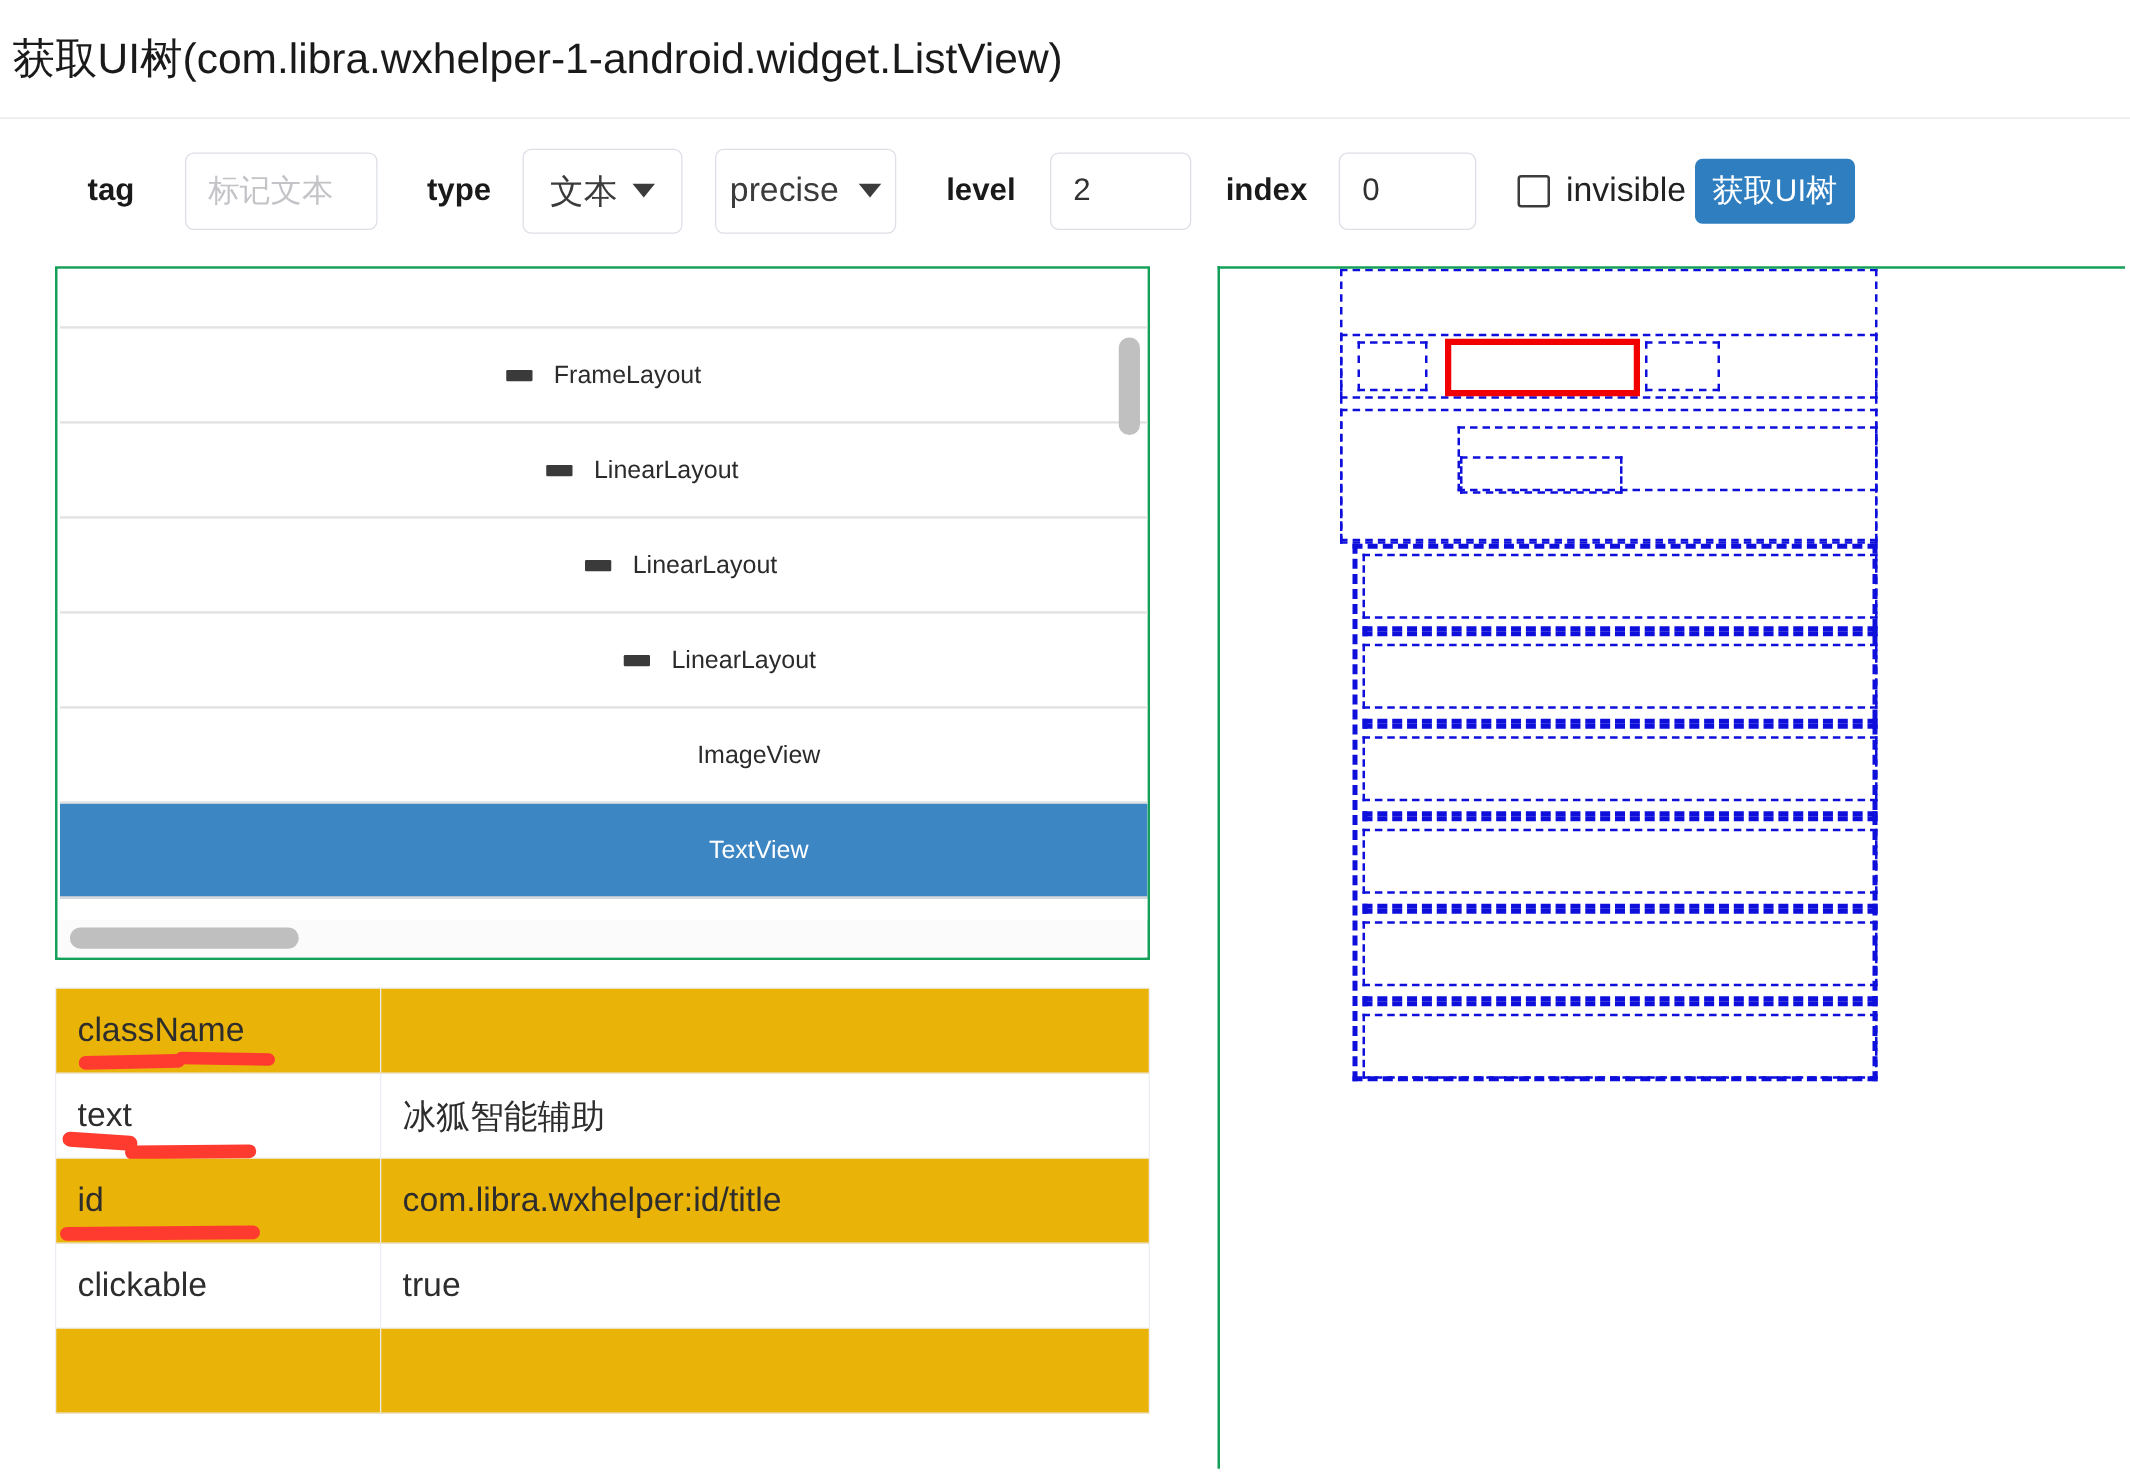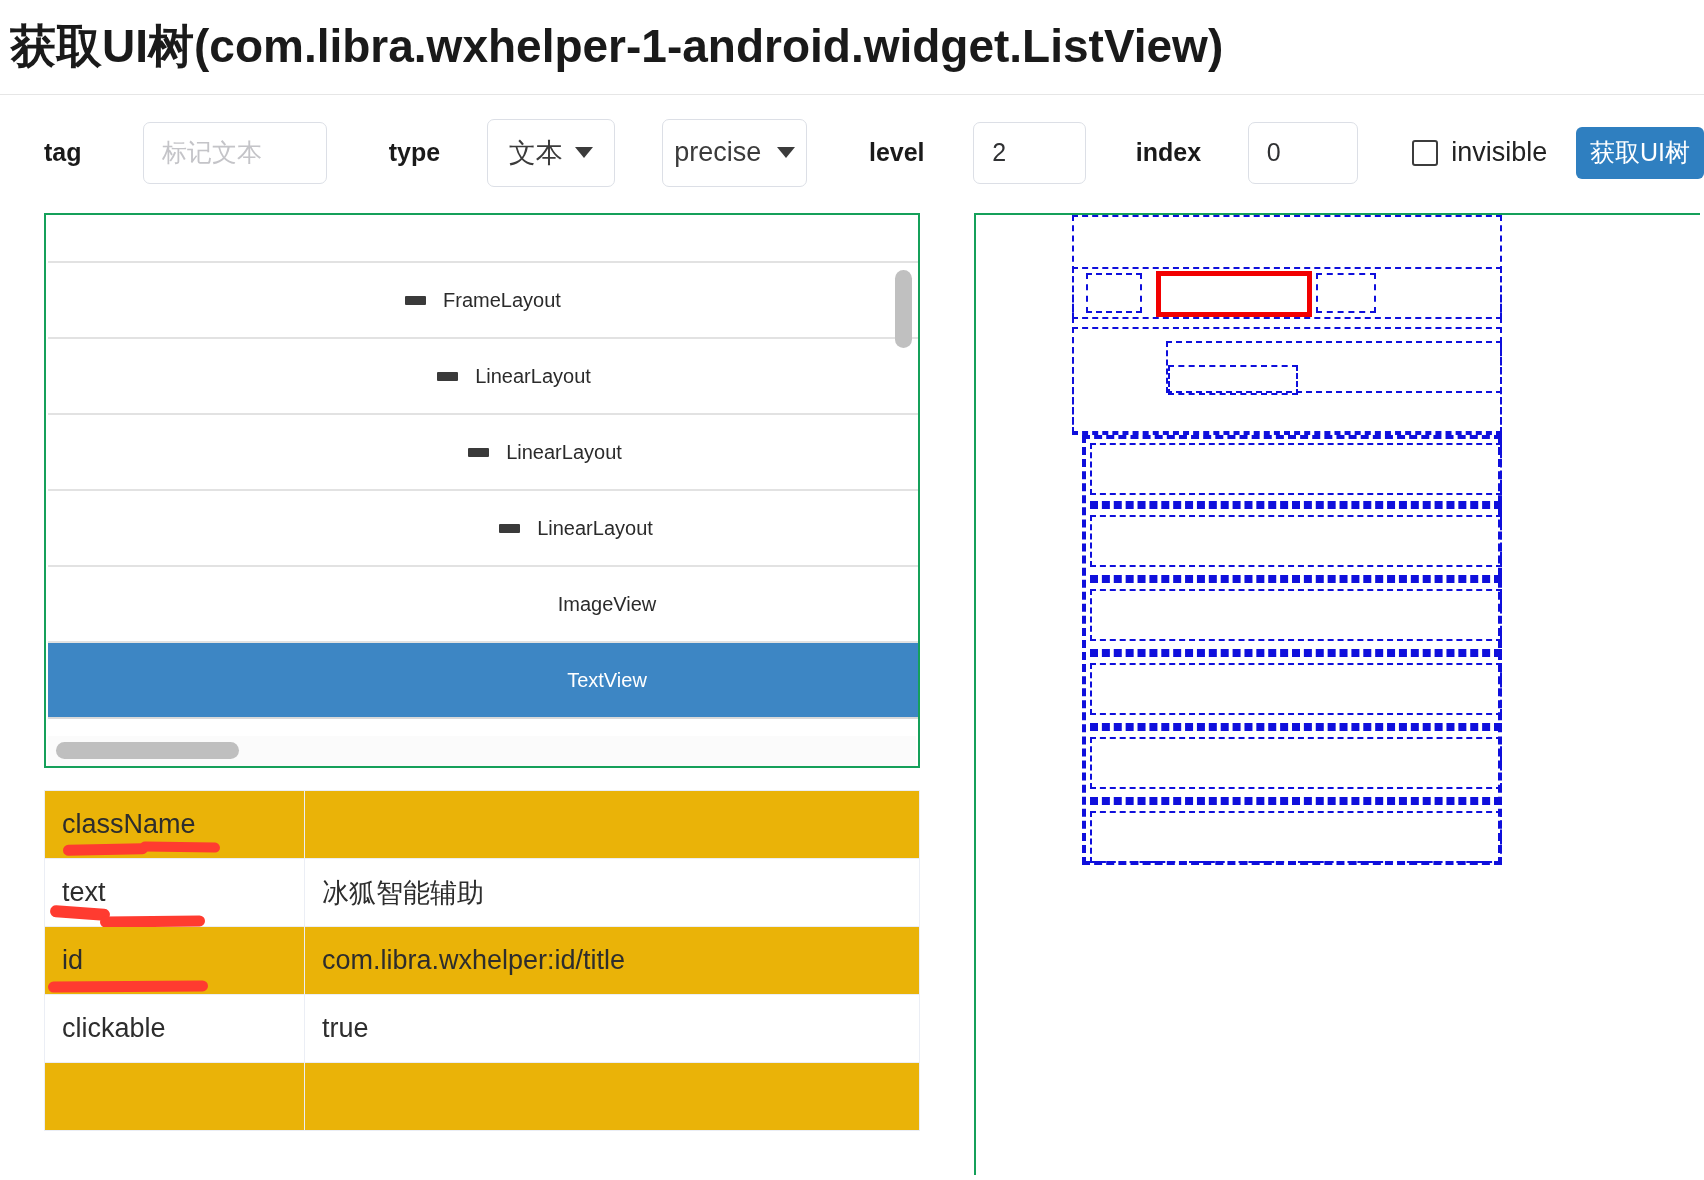--- a/index.html
+++ b/index.html
@@ -12,34 +12,33 @@
   }
 
   
   #header {
     height: 95px;
     border-bottom: 1px solid #e6e6e6;
     display: flex; align-items: center;
     padding-left: 10px;
   }
   #page-title {
-    font-size: 46px;
+    font-size: 34px;
     color: #1a1a1a;
-    font-weight: 700;
+    font-weight: 400;
     letter-spacing: 0px;
     white-space: nowrap;
   }
 
   
   #toolbar {
     height: 115px;
     display: flex; align-items: center;
-    padding-left: 44px;
+    padding-left: 70px;
     gap: 0px;
-    justify-content: space-between;
   }
   .tb-label {
     font-size: 25px; font-weight: bold; color: #1a1a1a;
     white-space: nowrap;
   }
   .tb-input {
     border: 1px solid #dcdfe6;
     border-radius: 7px;
     height: 62px;
     display: flex; align-items: center;
@@ -221,21 +220,21 @@
 </head>
 <body>
 
 <div id="header">
   <div id="page-title">获取UI树(com.libra.wxhelper-1-android.widget.ListView)</div>
 </div>
 
 <div id="toolbar">
 
   <span class="tb-label">tag</span>
-  <div class="tb-input placeholder" style="width:184px; margin-left:40px;">
+  <div class="tb-input placeholder" style="width:154px; margin-left:40px;">
     <span>标记文本</span>
   </div>
 
   <span class="tb-label" style="margin-left:40px;">type</span>
   <div class="tb-select" style="width:128px; margin-left:25px;gap:12px;">
     <span>文本</span>
     <span class="caret"></span>
   </div>
 
   <div class="tb-select" style="width:145px; margin-left:26px;">

